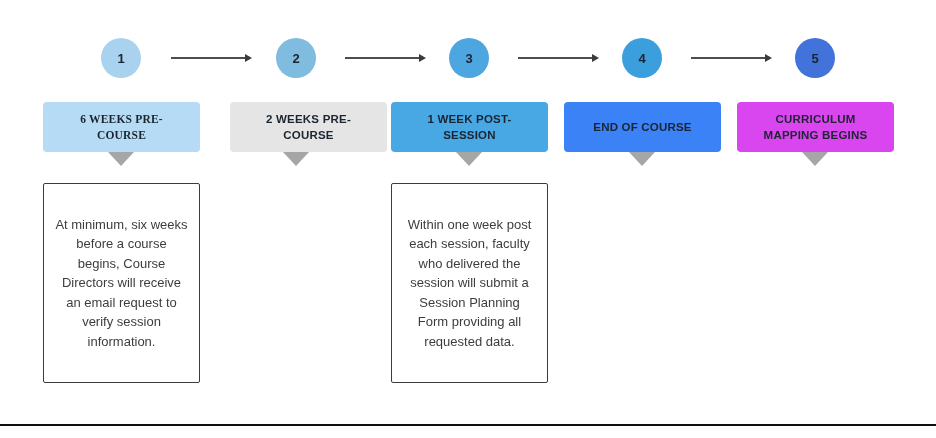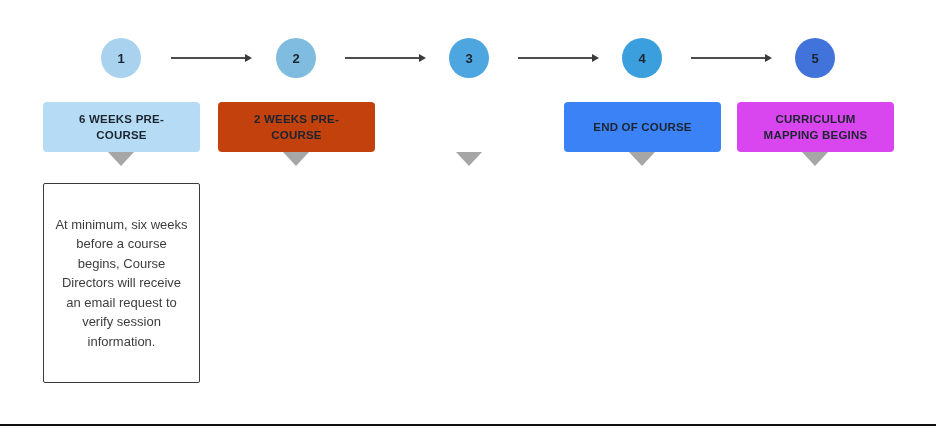--- a/index.html
+++ b/index.html
@@ -93,38 +93,43 @@
     background: #0f0f0f;
   }
 </style>
 </head>
 <body>
 
 <div class="canvas">
 
   <div class="col c1">
     <div class="circle" style="background: rgb(169, 210, 238);">1</div>
-    <div class="hdr" style="background: rgb(181, 220, 244);">6 WEEKS PRE-
+    <div class="hdr" style="background: rgb(181, 220, 244); font-family: Liberation Serif, serif;">6 WEEKS PRE-
 COURSE</div>
     <div class="pointer"></div>
     <div class="descbox">
       <span>At minimum, six weeks before a course begins, Course Directors will receive an email request to verify session information.</span>
     </div>
   </div>
 
   <div class="col c2">
     <div class="circle" style="background: rgb(127, 188, 224);">2</div>
-    <div class="hdr" style="background: #c2410c;">2 WEEKS PRE-
+    <div class="hdr" style="background: #e5e5e5; margin-left: 12px;">2 WEEKS PRE-
 COURSE</div>
     <div class="pointer"></div>
   </div>
 
   <div class="col c3">
     <div class="circle" style="background: rgb(78, 166, 224);">3</div>
+    <div class="hdr" style="background: rgb(71, 168, 228);">1 WEEK POST-
+SESSION</div>
     <div class="pointer"></div>
+    <div class="descbox">
+      <span>Within one week post each session, faculty who delivered the session will submit a Session Planning Form providing all requested data.</span>
+    </div>
   </div>
 
   <div class="col c4">
     <div class="circle" style="background: rgb(59, 159, 222);">4</div>
     <div class="hdr" style="background: #3b82f6;">END OF COURSE</div>
     <div class="pointer"></div>
   </div>
 
   <div class="col c5">
     <div class="circle" style="background: rgb(65, 115, 219);">5</div>

